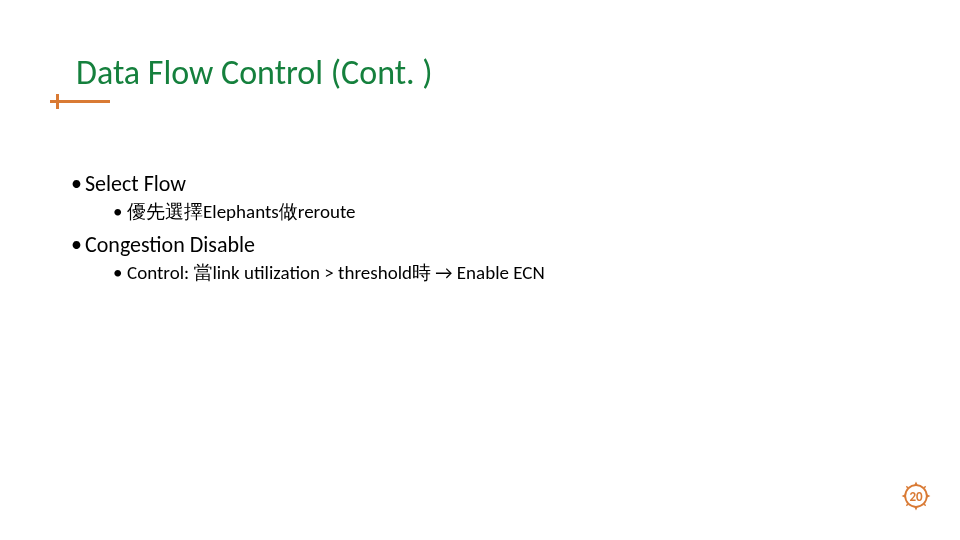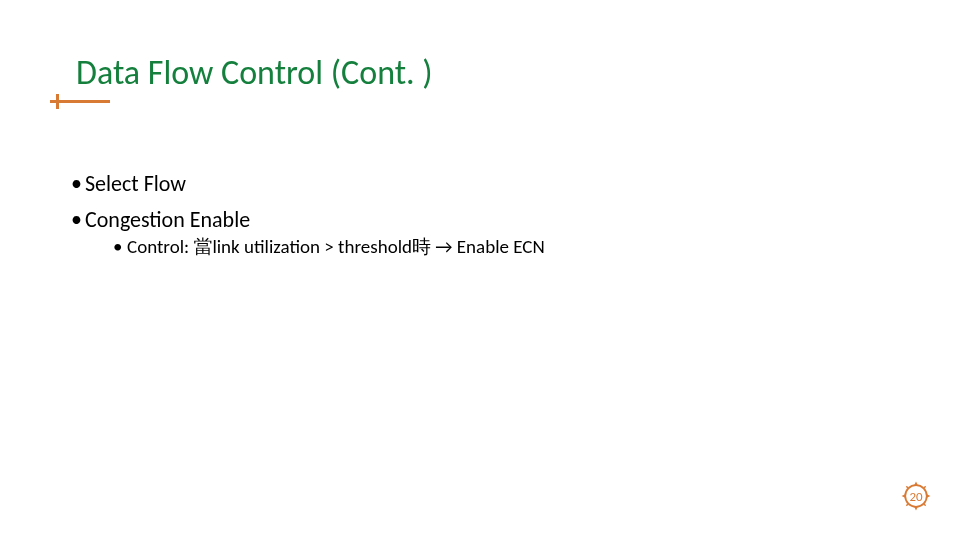--- a/index.html
+++ b/index.html
@@ -72,40 +72,43 @@
     bottom: 26px;
     width: 36px;
     height: 36px;
   }
   .page-badge svg { display: block; }
   .page-num {
     position: absolute;
     top: 50%; left: 50%;
     transform: translate(-50%, -50%);
     font-size: 13px;
-    font-weight: 400;
+    font-weight: 700;
     color: #d97a34;
   }
 </style>
 </head>
 <body>
 
 <div class="title-wrap">
   <div class="title">Data Flow Control (Cont. )</div>
 </div>
 <div class="title-underline"></div>
 <div class="title-tick"></div>
 
 <div class="content">
   <div class="lvl1">
     <span class="bullet">•</span><span>Select Flow</span>
   </div>
+  <div class="lvl2">
+    <span class="bullet">•</span><span>優先選擇Elephants做reroute</span>
+  </div>
 
   <div class="lvl1" style="margin-top:8px">
-    <span class="bullet">•</span><span>Congestion Enable</span>
+    <span class="bullet">•</span><span>Congestion Disable</span>
   </div>
   <div class="lvl2">
     <span class="bullet">•</span><span>Control: 當link utilization &gt; threshold時 → Enable ECN</span>
   </div>
 </div>
 
 <div class="page-badge">
   <svg viewBox="0 0 40 40" width="36" height="36">
     <g fill="none" stroke="#d97a34" stroke-width="2">
       <circle cx="20" cy="20" r="12"></circle>

